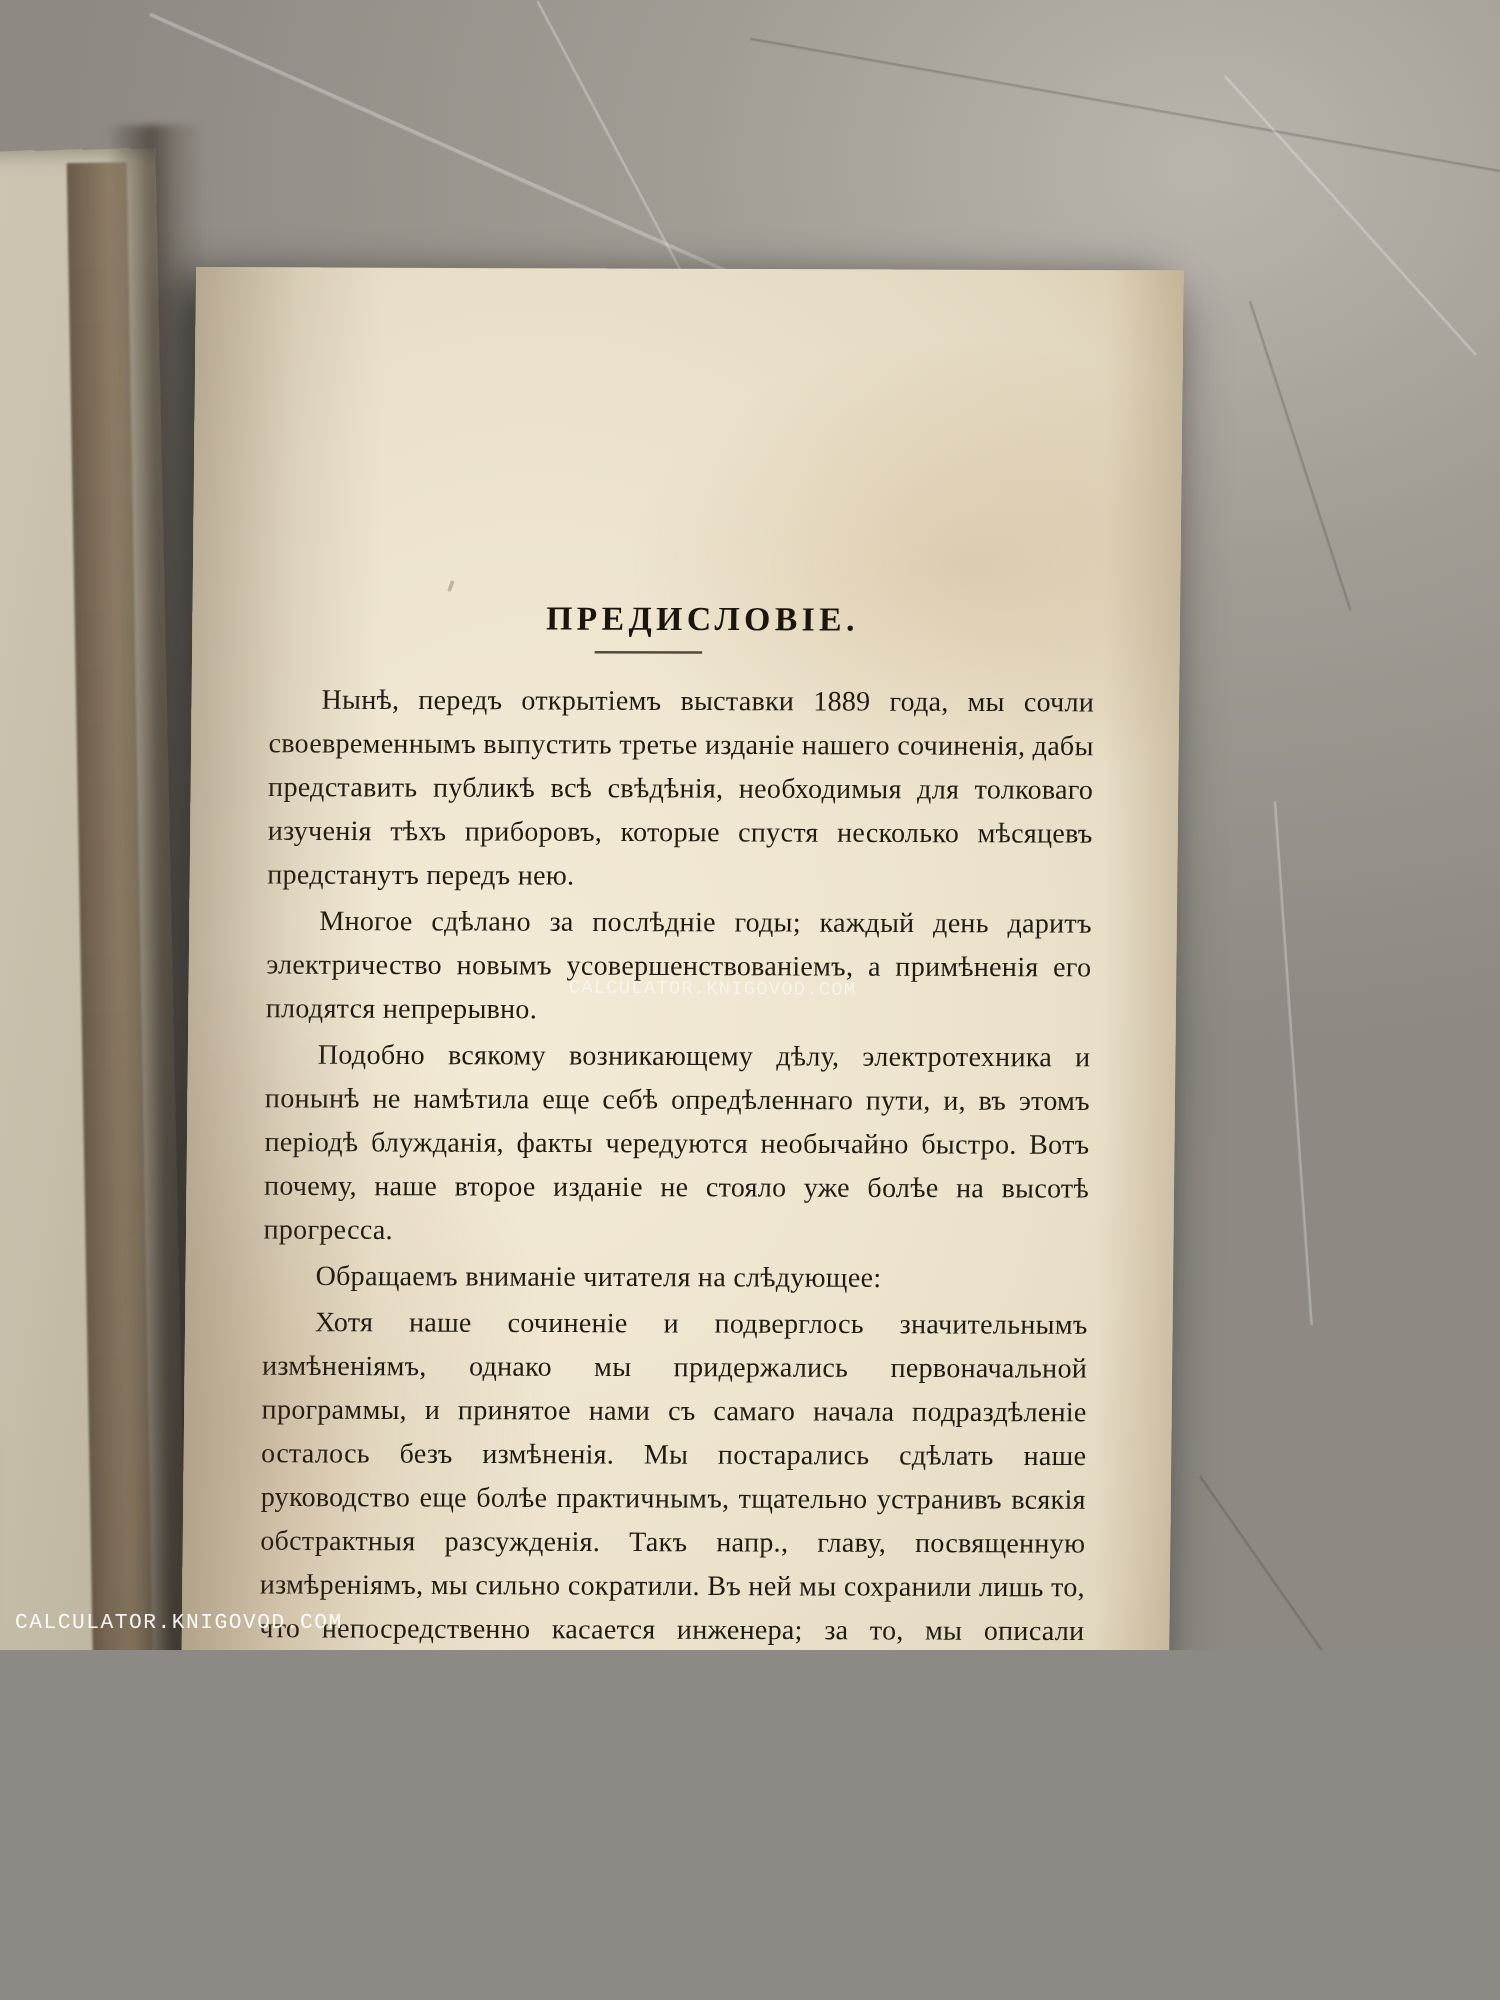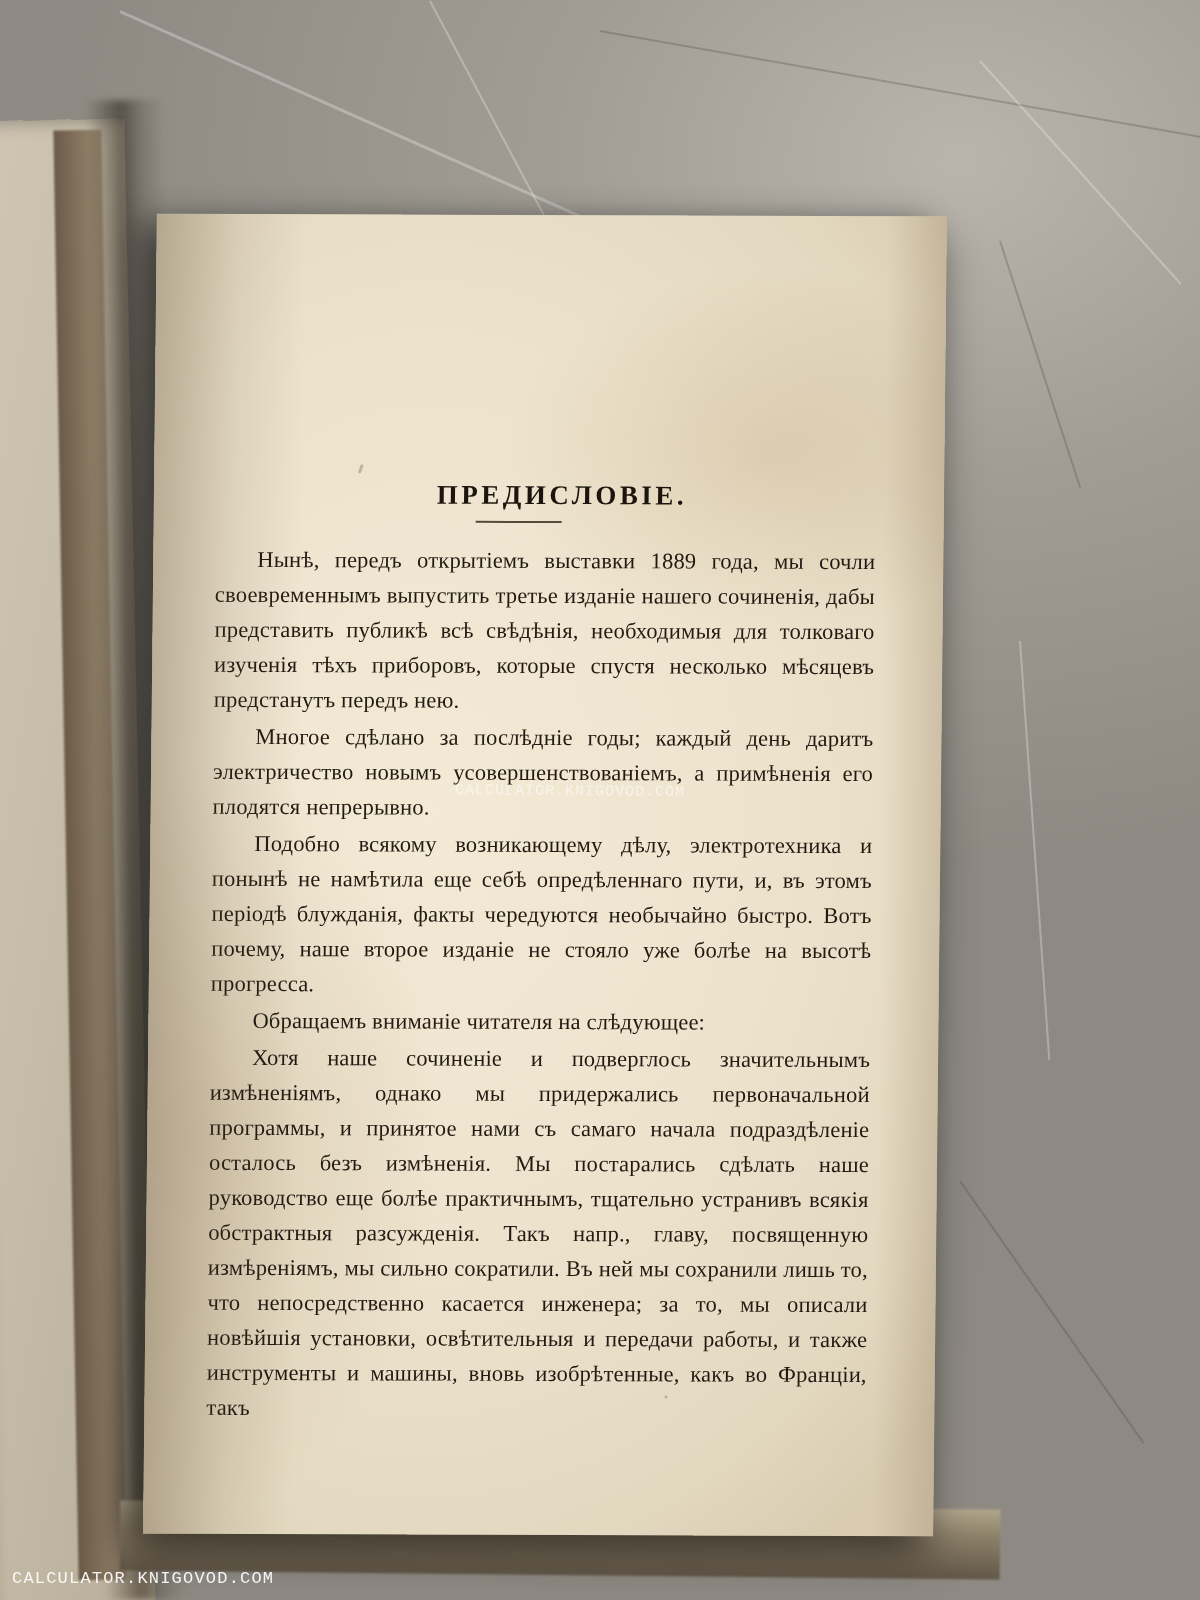--- a/index.html
+++ b/index.html
@@ -11,21 +11,21 @@
     height: 1600px;
     overflow: hidden;
     font-family: "Liberation Serif", serif;
     background: #8d8a85;
   }
 
   
   .scene {
     position: relative;
     width: 1200px;
-    height: 1600px;
+    height: 1320px;
     overflow: hidden;
     background:
       radial-gradient(ellipse 900px 700px at 80% 10%, #b9b5ad 0%, #a19d95 45%, #8e8a83 100%),
       linear-gradient(160deg, #b3afa7 0%, #9a958d 40%, #86827b 75%, #6f6b65 100%);
   }
   
   .vein {
     position: absolute;
     background: rgba(255,255,255,0.28);
     transform-origin: left center;

